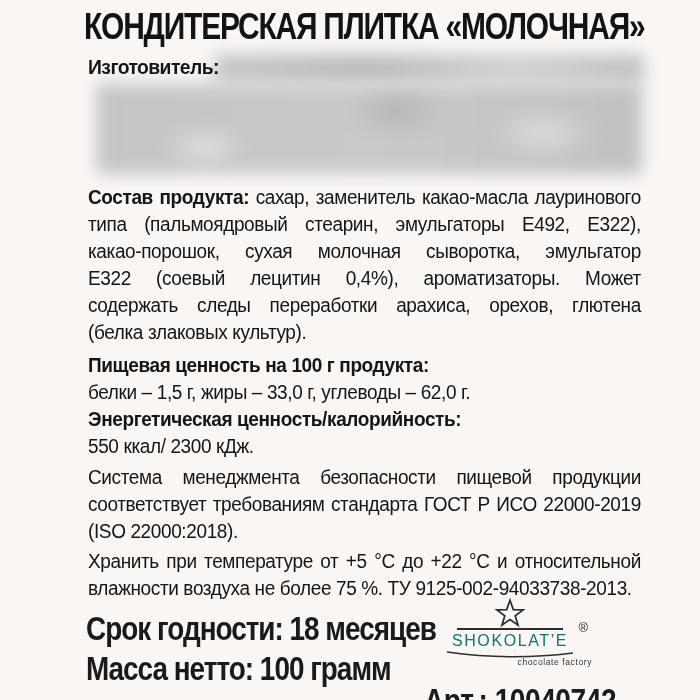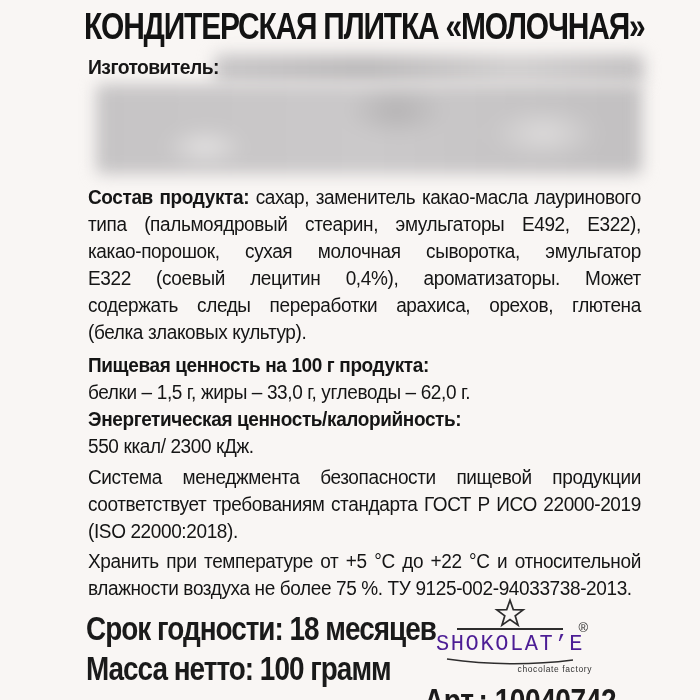--- a/index.html
+++ b/index.html
@@ -51,22 +51,22 @@
     position:absolute;left:86px;top:608px;
     font-size:34px;font-weight:bold;letter-spacing:-1.2px;line-height:40px;
     transform:scaleX(0.82);transform-origin:left top;white-space:nowrap;color:#1a1a1a;
   }
   
   .logo{position:absolute;left:428px;top:598px;width:164px;text-align:center;color:#2b2a2a;}
   .logo .star{display:block;margin:0 auto;}
   .logo .reg{position:absolute;right:4px;top:22px;font-size:13px;color:#2b2a2a;}
   .logo .rule{width:106px;margin:0 auto;border-top:2px solid #2e2d2d;}
   .logo .name{
-    font-family:Liberation Mono, monospace;font-size:22px;letter-spacing:1.6px;
-    margin-top:2px;white-space:nowrap;color:#4c1d95;
+    font-family:Liberation Sans, sans-serif;font-size:16px;letter-spacing:1.6px;
+    margin-top:2px;white-space:nowrap;color:#0f766e;
   }
   .logo .arc{display:block;margin:0 auto;}
   .logo .tagline{font-size:8.5px;letter-spacing:0.6px;margin-top:-3px;color:#333;text-align:right;}
   
   .article{
     position:absolute;left:424px;top:682px;
     font-size:33px;font-weight:bold;letter-spacing:-0.5px;white-space:nowrap;
     transform:scaleX(0.85);transform-origin:left top;color:#1c1b1b;
   }
 </style>

